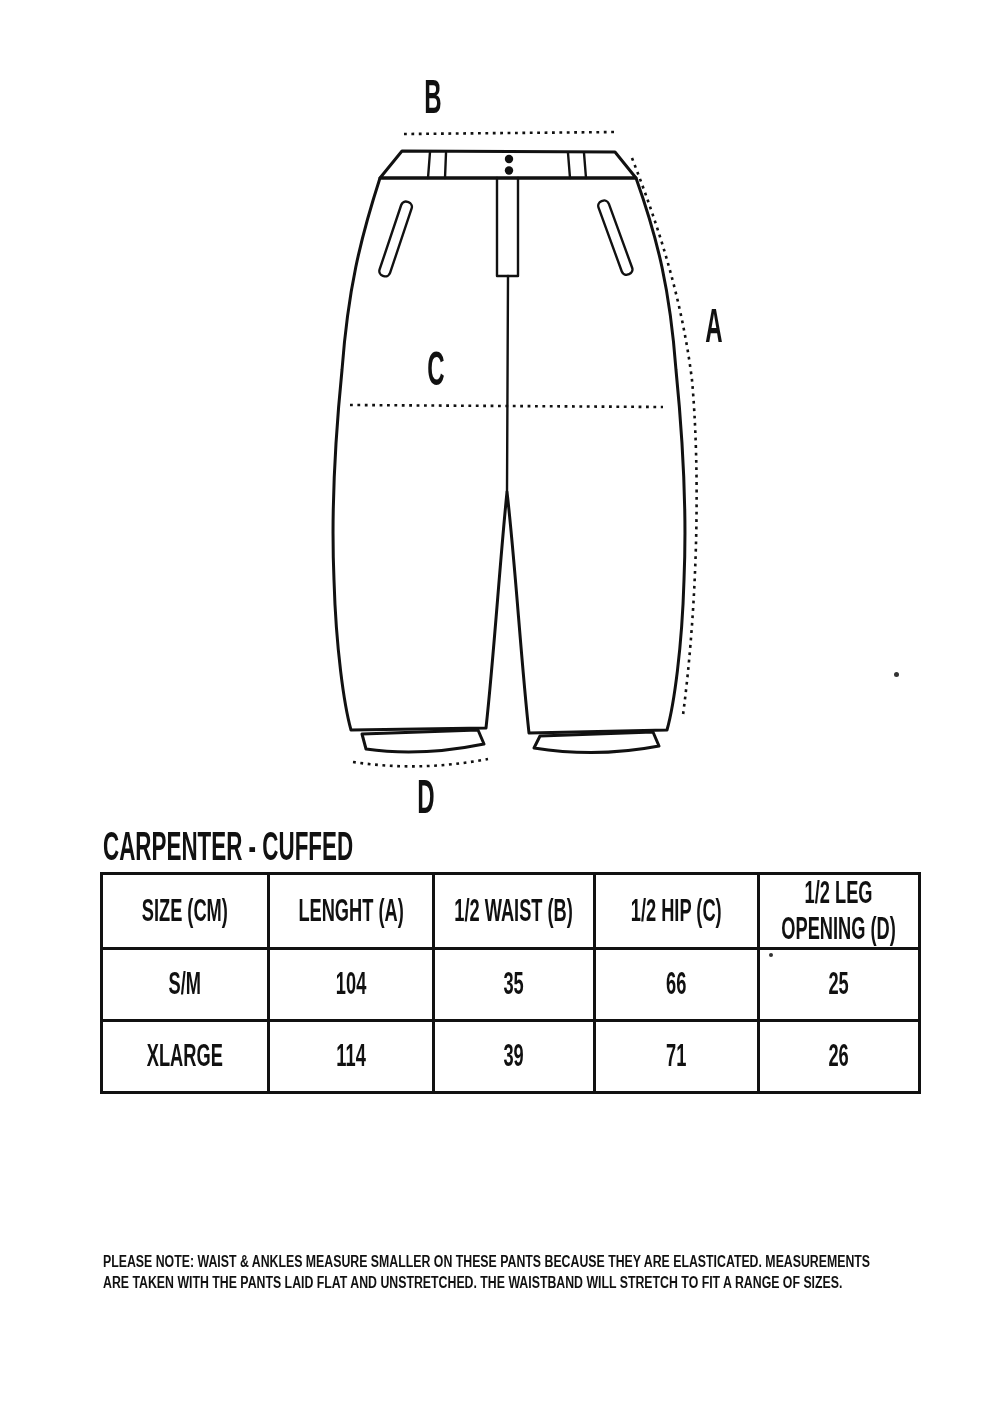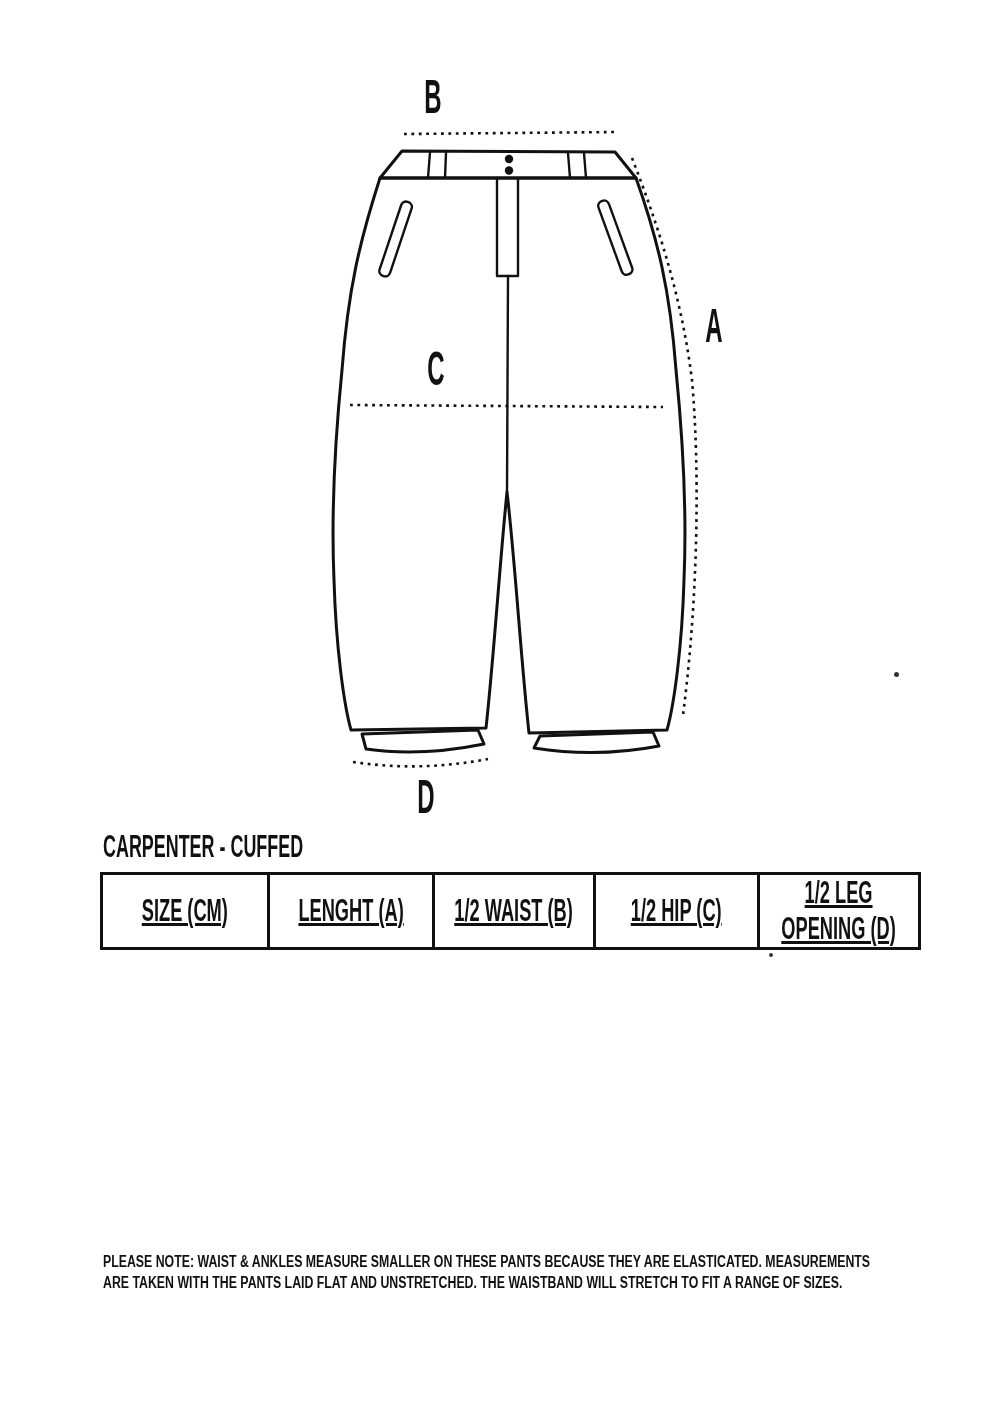--- a/index.html
+++ b/index.html
@@ -24,35 +24,35 @@
     font-size:48px; font-weight:700;
     fill:#111111; text-anchor:middle;
   }
 
   
   .cxl { display:inline-block; transform:scaleX(0.56); transform-origin:left center; white-space:nowrap; }
 
   
   .title {
     position:absolute; left:103px; top:830px;
-    font-size:32px; font-weight:700; line-height:32px;
+    font-size:40px; font-weight:700; line-height:32px;
   }
 
   
   table.size-table {
     position:absolute; left:100px; top:872px;
     width:818px;
     border-collapse:collapse;
     table-layout:fixed;
   }
   .size-table th, .size-table td {
     border:3px solid #111111;
     text-align:center; vertical-align:middle;
     font-weight:700; font-size:32px;
-    padding:0; overflow:visible;text-decoration:underline;
+    padding:0; overflow:visible;
   }
   .size-table thead tr { height:68px; }
   .size-table tbody tr { height:72px; }
   .ct {
     display:block; width:175.4%; margin-left:-37.7%;
     transform:scaleX(0.57); transform-origin:center center;
     text-align:center; white-space:pre-line; line-height:1.12;
   }
 
   
@@ -143,20 +143,54 @@
         <th>
             <span class="ct">1/2 HIP (C)</span>
           </th>
         <th>
             <span class="ct">1/2 LEG
 OPENING (D)</span>
           </th>
       </tr>
     </thead>
     <tbody>
+      <tr>
+        <td>
+            <span class="ct">S/M</span>
+          </td>
+        <td>
+            <span class="ct">104</span>
+          </td>
+        <td>
+            <span class="ct">35</span>
+          </td>
+        <td>
+            <span class="ct">66</span>
+          </td>
+        <td>
+            <span class="ct">25</span>
+          </td>
+      </tr>
+      <tr>
+        <td>
+            <span class="ct">XLARGE</span>
+          </td>
+        <td>
+            <span class="ct">114</span>
+          </td>
+        <td>
+            <span class="ct">39</span>
+          </td>
+        <td>
+            <span class="ct">71</span>
+          </td>
+        <td>
+            <span class="ct">26</span>
+          </td>
+      </tr>
     </tbody>
   </table>
 
   <div class="footnote">
     <span class="fn">PLEASE NOTE: WAIST &amp; ANKLES MEASURE SMALLER ON THESE PANTS BECAUSE THEY ARE ELASTICATED. MEASUREMENTS ARE TAKEN WITH THE PANTS LAID FLAT AND UNSTRETCHED. THE WAISTBAND WILL STRETCH TO FIT A RANGE OF SIZES.</span>
   </div>
 
   <div class="speck speck-1"></div>
   <div class="speck speck-2"></div>
 

